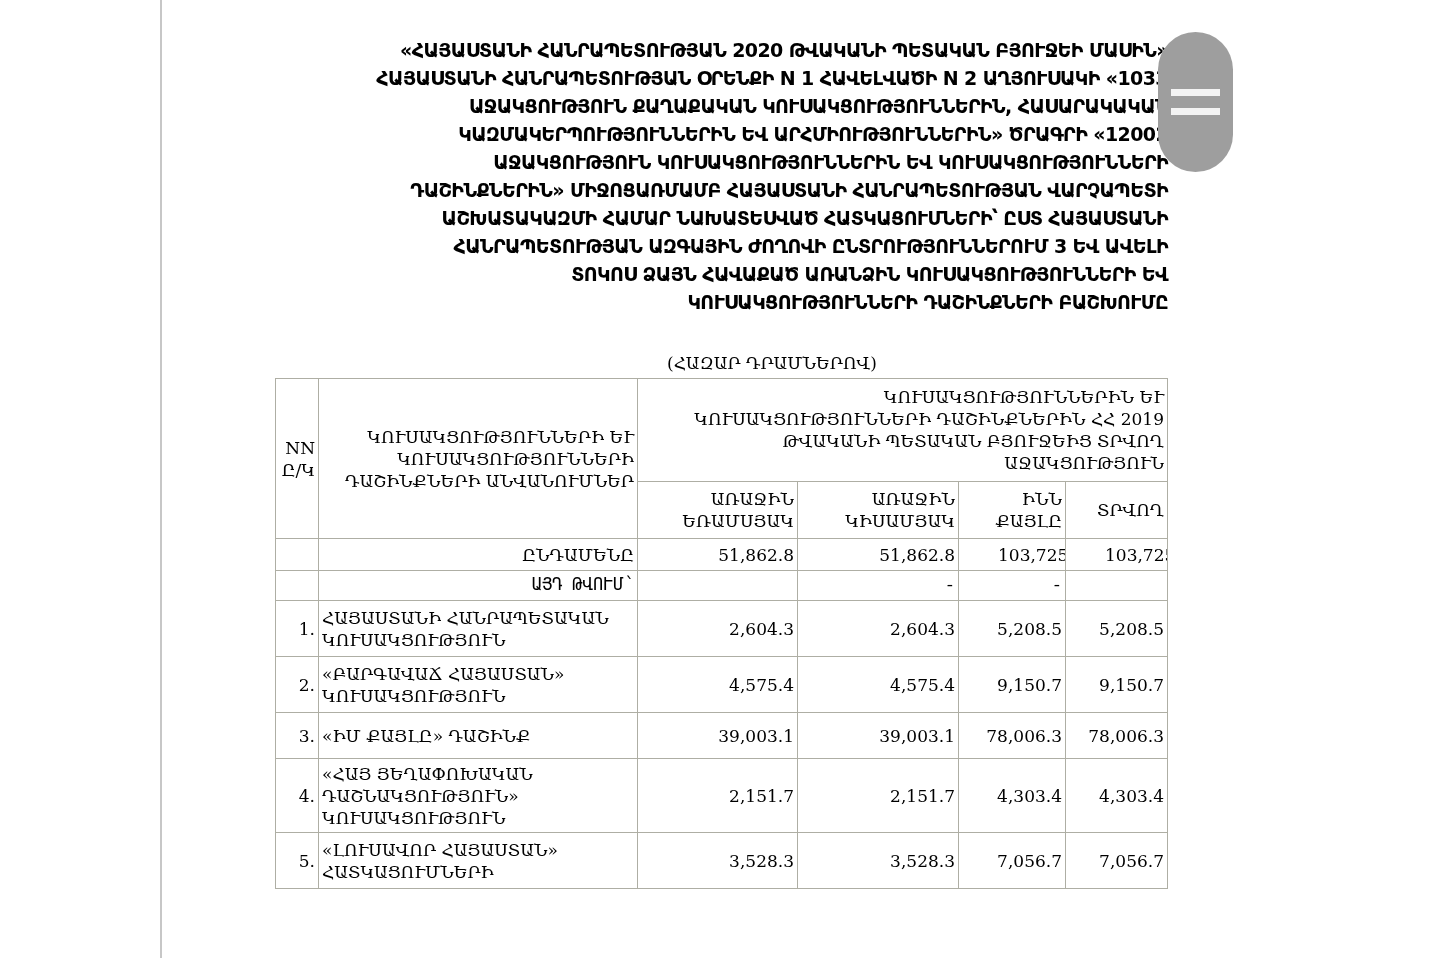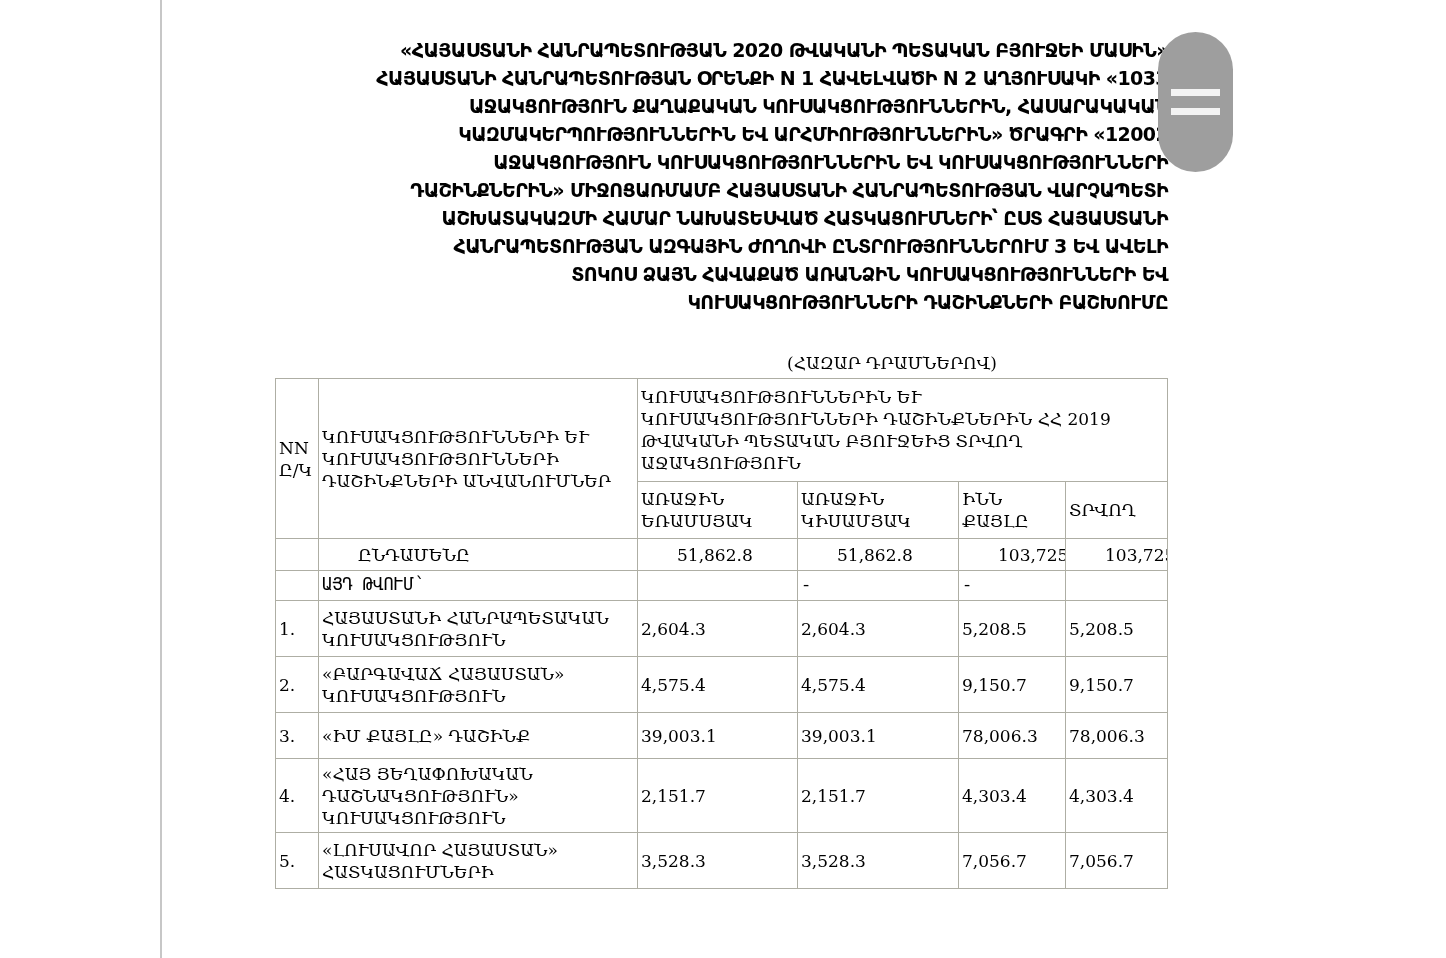--- a/index.html
+++ b/index.html
@@ -54,44 +54,44 @@
     font-family: "DejaVu Sans", "Liberation Sans", sans-serif;
     font-weight: bold;
     font-size: 19px;
     line-height: 28px;
     letter-spacing: -0.6px;
     white-space: pre-line;
     color: #000000;
   }
   .units-note {
     position: absolute;
-    left: 642px;
+    left: 667px;
     top: 352px;
     width: 500px;
-    text-align: center;
+    text-align: left;
     font-size: 17px;
     line-height: 22px;
     color: #000000;
   }
   .alloc-table {
     position: absolute;
     left: 275px;
     top: 378px;
     width: 892px;
     border-collapse: collapse;
     table-layout: fixed;
     font-size: 17px;
     line-height: 22px;
     color: #000000;
   }
   .alloc-table th, .alloc-table td {
     border: 1px solid #aeaea4;
     font-weight: normal;
     vertical-align: middle;
-    text-align: left;
+    text-align: right;
     white-space: pre-line;
     padding: 2px 3px;
     overflow: hidden;
   }
   .alloc-table .h-top { height: 98px; }
   .alloc-table .h-sub { height: 52px; }
   .alloc-table .r-total td { height: 27px; padding-left: 39px; }
   .alloc-table .r-incl td { height: 25px; font-family: Liberation Mono, monospace; }
   .alloc-table .r-2line td { height: 51px; }
   .alloc-table .r-1line td { height: 41px; }

